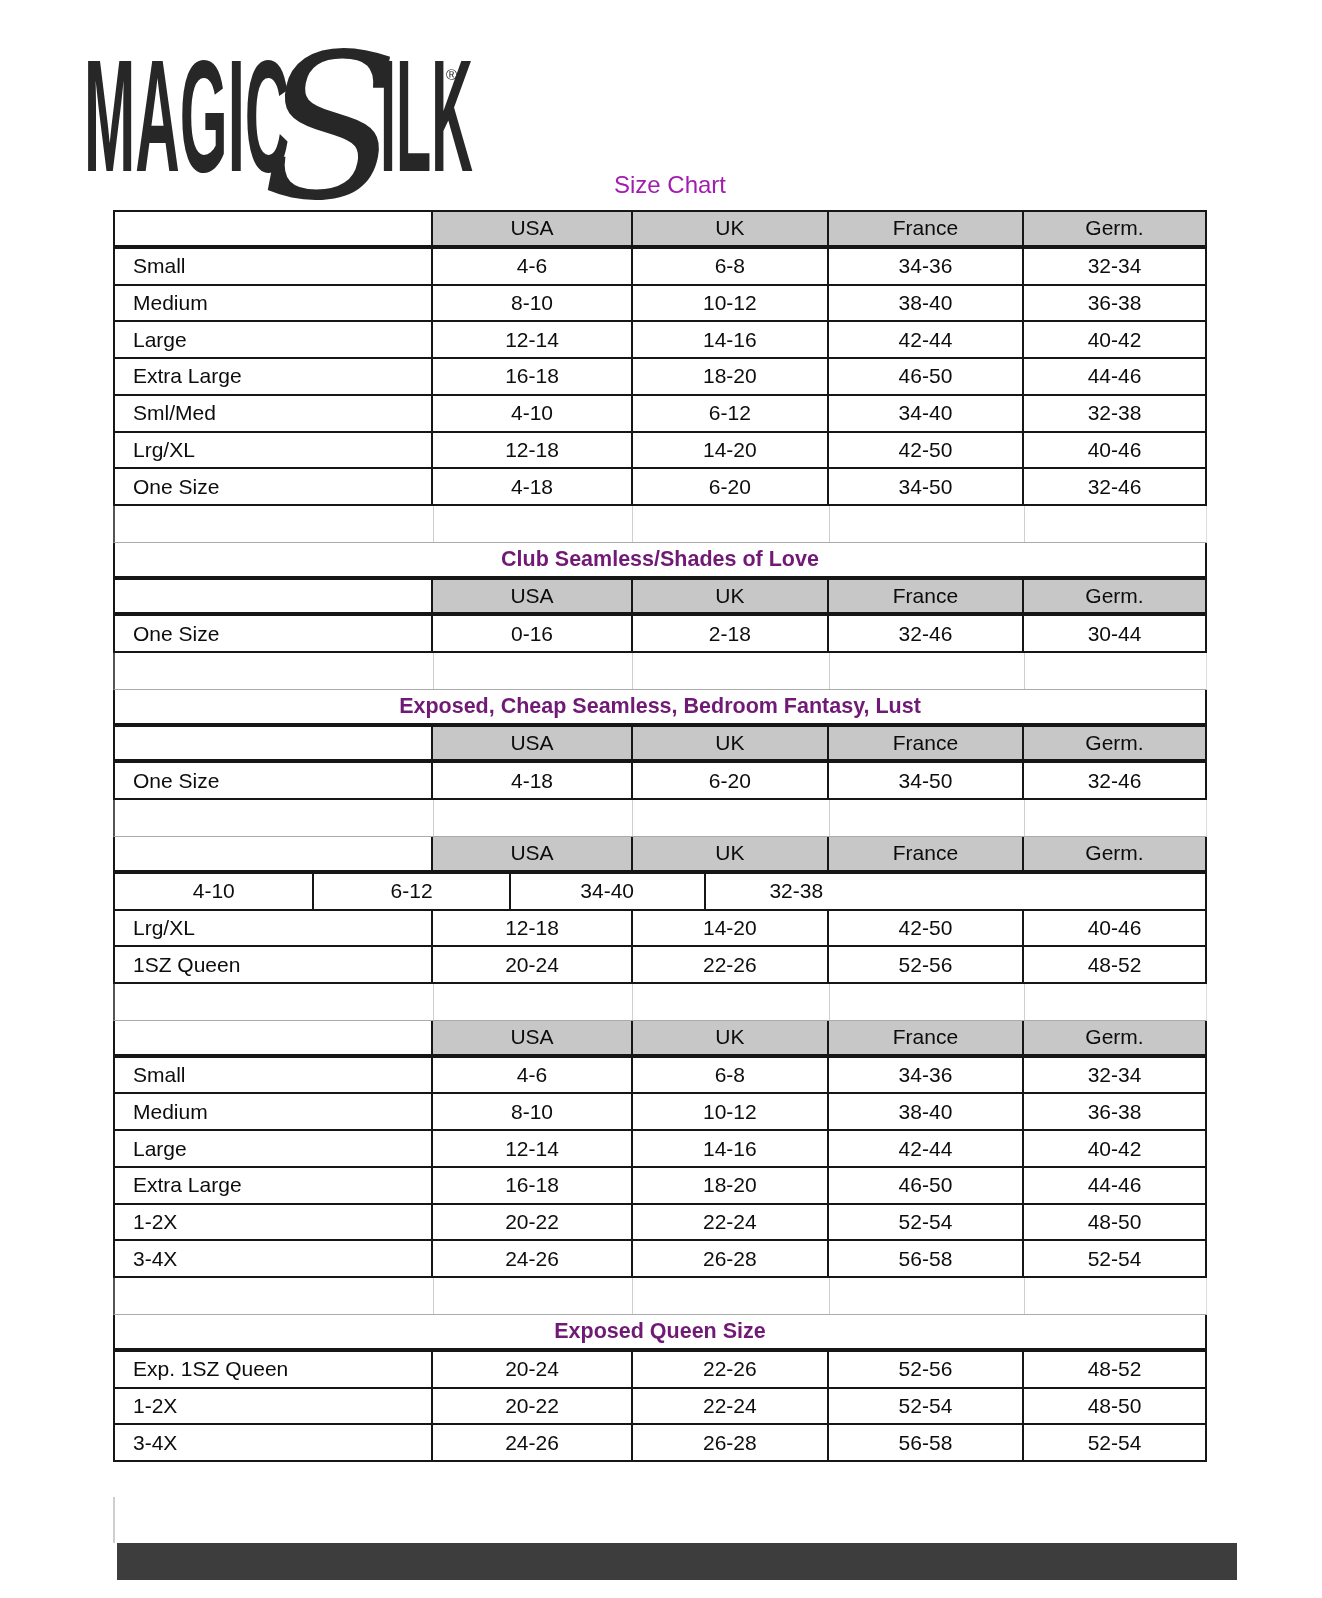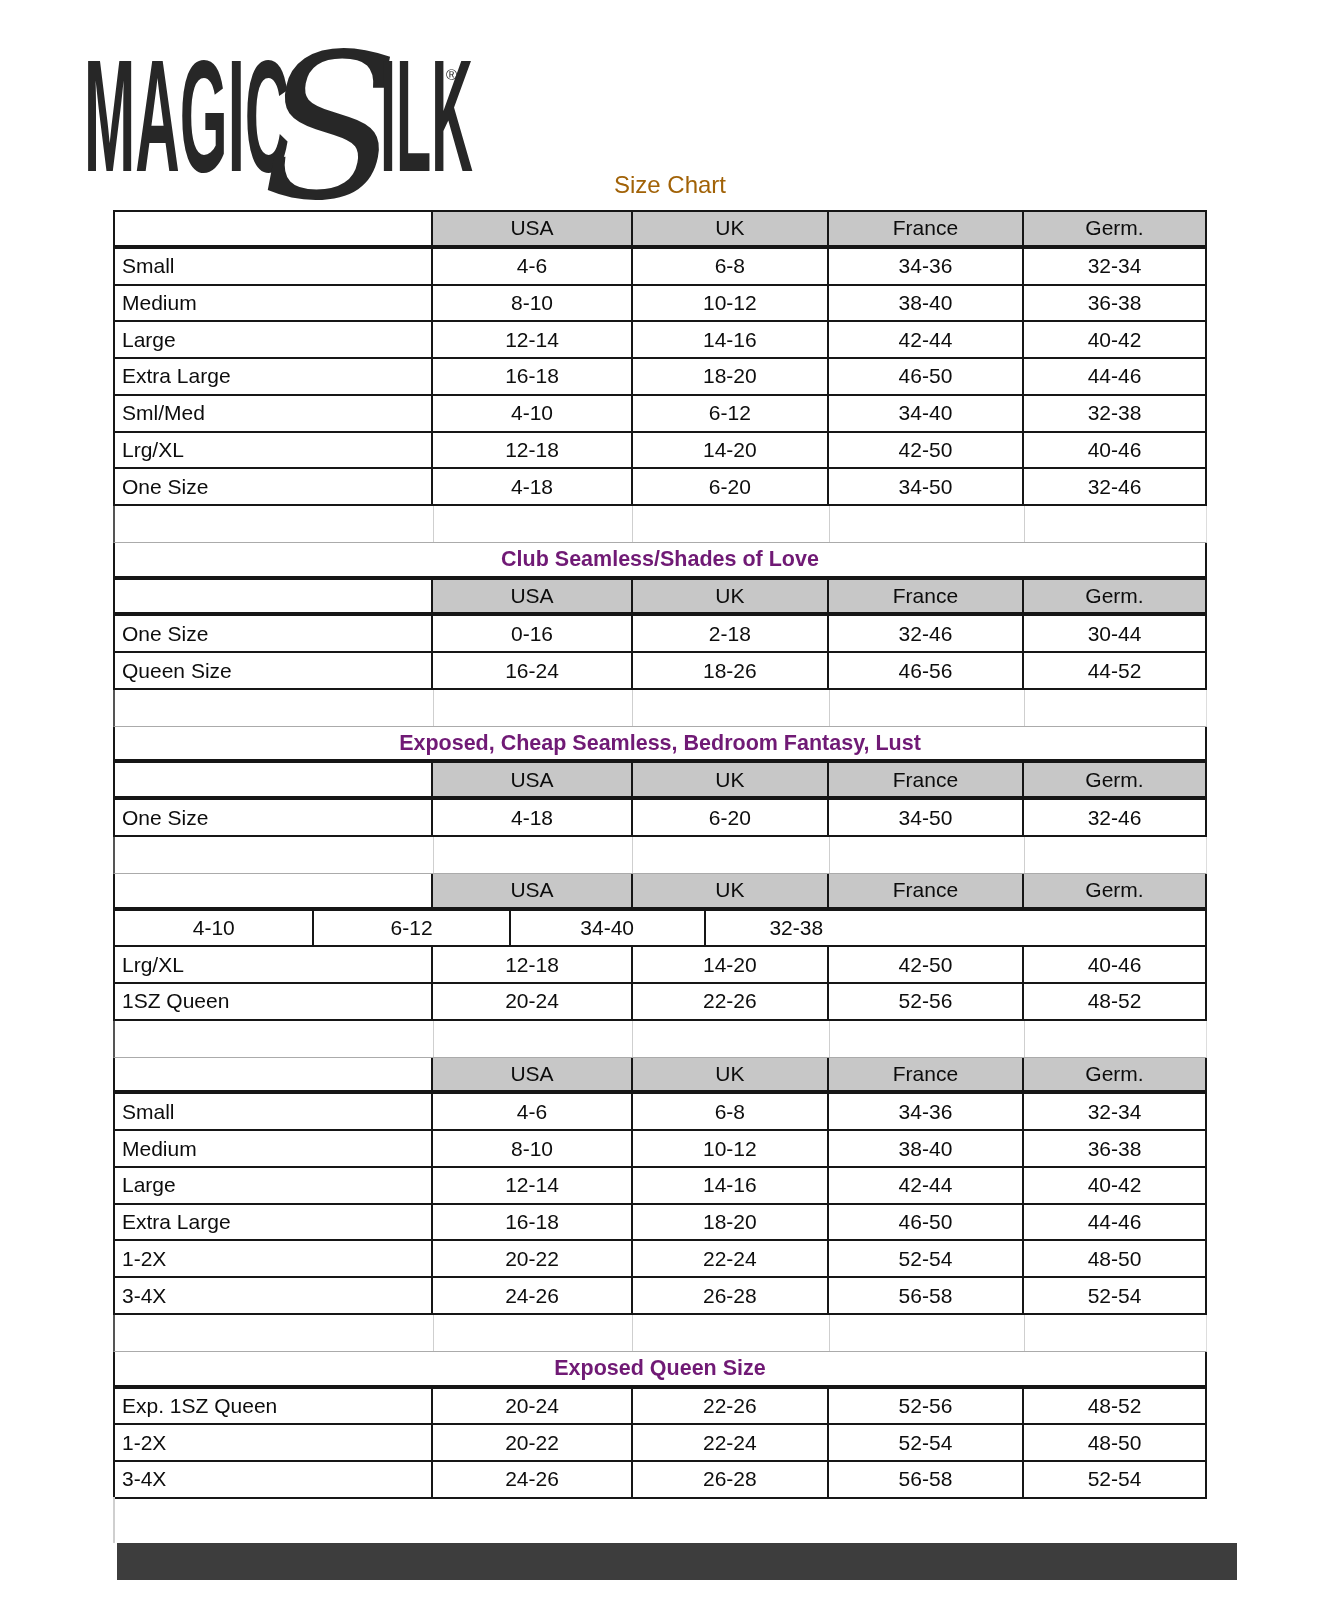--- a/index.html
+++ b/index.html
@@ -29,42 +29,42 @@
     position: absolute; left: 296px; bottom: -26px;
     font-size: 160px; line-height: 1; font-weight: bold;
     transform: scaleX(0.36); transform-origin: bottom left;
     white-space: nowrap;
   }
   .logo-reg { position: absolute; left: 362px; top: 38px; font-size: 15px; color: #2b2b2b; }
 
   
   .doc-title {
     position: absolute; top: 171px; left: 130px; width: 1080px;
-    text-align: center; font-size: 24px; font-weight: 500; color: #a16207;
+    text-align: center; font-size: 24px; font-weight: 500; color: #a21caf;
   }
 
   
   .sheet {
     position: absolute; left: 113px; top: 210px; width: 1094px;
     border-top: 2px solid #161616;
   }
   .trow, .title-row {
     display: flex; height: 36.77px; box-sizing: border-box;
     border-bottom: 2px solid #161616;
     border-left: 2px solid #161616;
     border-right: 2px solid #161616;
     background: #fff;
   }
   .cell {
     box-sizing: border-box; display: flex; align-items: center; justify-content: center;
     font-size: 21px; color: #0d0d0d; border-right: 2px solid #161616;
     overflow: hidden; white-space: nowrap;
   }
   .trow .cell:last-child { border-right: none; }
-  .cell.label { justify-content: flex-start; padding-left: 7px; }
+  .cell.label { justify-content: flex-start; padding-left: 18px; }
   .c0 { width: 29.2%; } .c1 { width: 18.3%; } .c2 { width: 18.0%; }
   .c3 { width: 17.9%; } .c4 { width: 16.6%; }
 
   .header-row { border-bottom-width: 4px; }
   .header-row .cell.colhead { background: #c7c7c7; }
 
   .title-row {
     align-items: center; justify-content: center;
     font-weight: bold; font-size: 21.5px; color: #701a75;
     border-bottom-width: 4px;
@@ -173,27 +173,20 @@
         <div class="cell c3 colhead">France</div>
         <div class="cell c4 colhead">Germ.</div>
       </div>
       <div class="trow data-row">
         <div class="cell c0 label">One Size</div>
         <div class="cell c1">0-16</div>
         <div class="cell c2">2-18</div>
         <div class="cell c3">32-46</div>
         <div class="cell c4">30-44</div>
       </div>
-      <div class="trow data-row">
-        <div class="cell c0 label">Queen Size</div>
-        <div class="cell c1">16-24</div>
-        <div class="cell c2">18-26</div>
-        <div class="cell c3">46-56</div>
-        <div class="cell c4">44-52</div>
-      </div>
       <div class="trow spacer-row">
         <div class="cell c0"></div>
         <div class="cell c1"></div>
         <div class="cell c2"></div>
         <div class="cell c3"></div>
         <div class="cell c4"></div>
       </div>
       <div class="title-row">
         <span>Exposed, Cheap Seamless, Bedroom Fantasy, Lust</span>
       </div>

